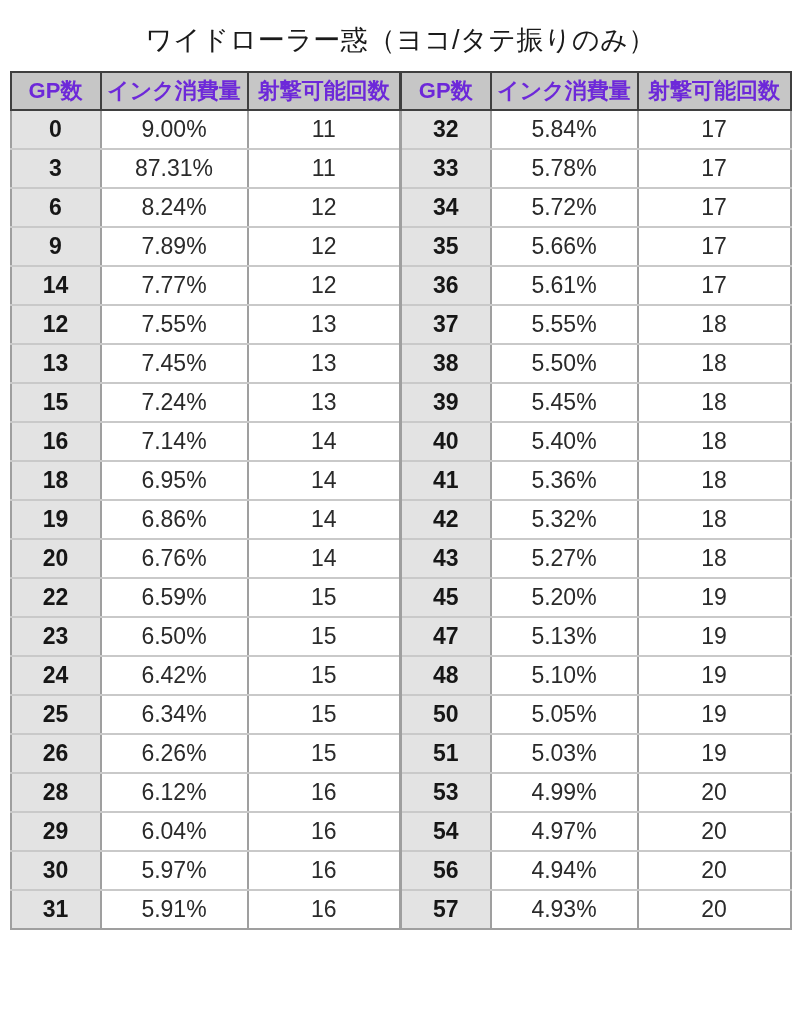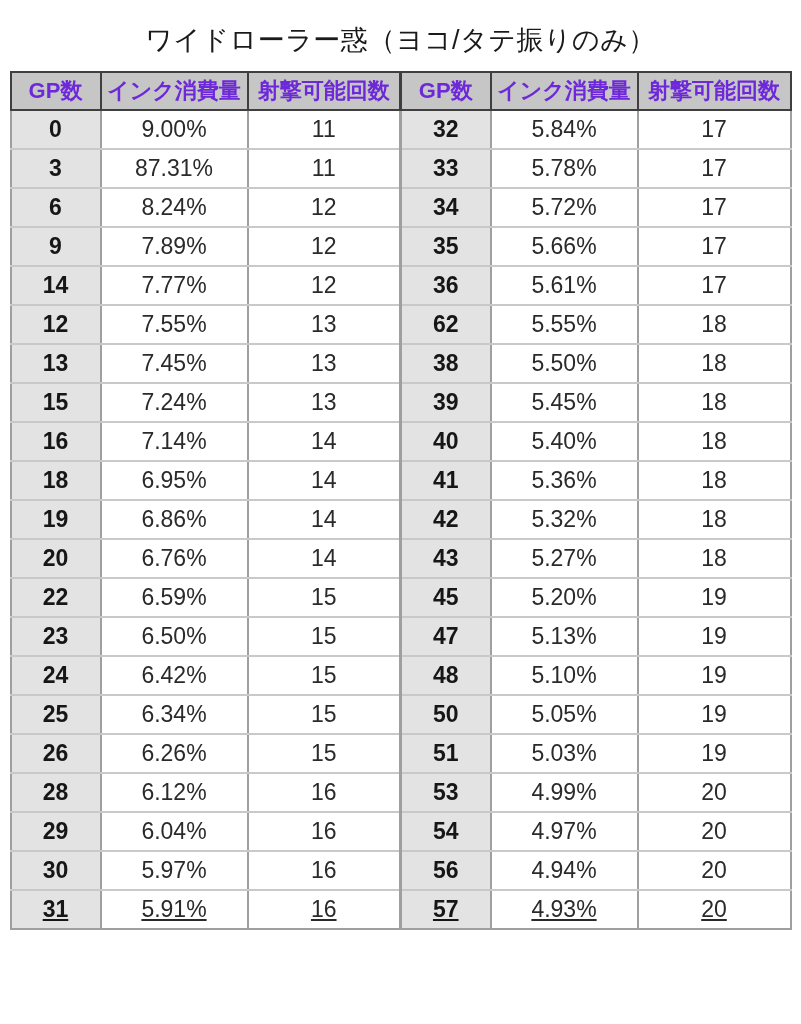--- a/index.html
+++ b/index.html
@@ -58,21 +58,20 @@
     font-weight: bold;
     font-size: 23px;
     color: #161616;
   }
   .data-table th.group-start,
   .data-table td.group-start {
     border-left-width: 3px;
   }
   .data-table tr:last-child td {
     border-bottom-color: #9f9f9f;
-    text-decoration: underline;
   }
 </style>
 </head>
 <body>
 
 <div class="page">
   <h1 class="title">ワイドローラー惑（ヨコ/タテ振りのみ）</h1>
 
   <table class="data-table">
     <colgroup>
@@ -131,21 +130,21 @@
           <td>7.77%</td>
           <td>12</td>
           <td class="gp group-start">36</td>
           <td>5.61%</td>
           <td>17</td>
         </tr>
         <tr>
           <td class="gp">12</td>
           <td>7.55%</td>
           <td>13</td>
-          <td class="gp group-start">62</td>
+          <td class="gp group-start">37</td>
           <td>5.55%</td>
           <td>18</td>
         </tr>
         <tr>
           <td class="gp">13</td>
           <td>7.45%</td>
           <td>13</td>
           <td class="gp group-start">38</td>
           <td>5.50%</td>
           <td>18</td>

